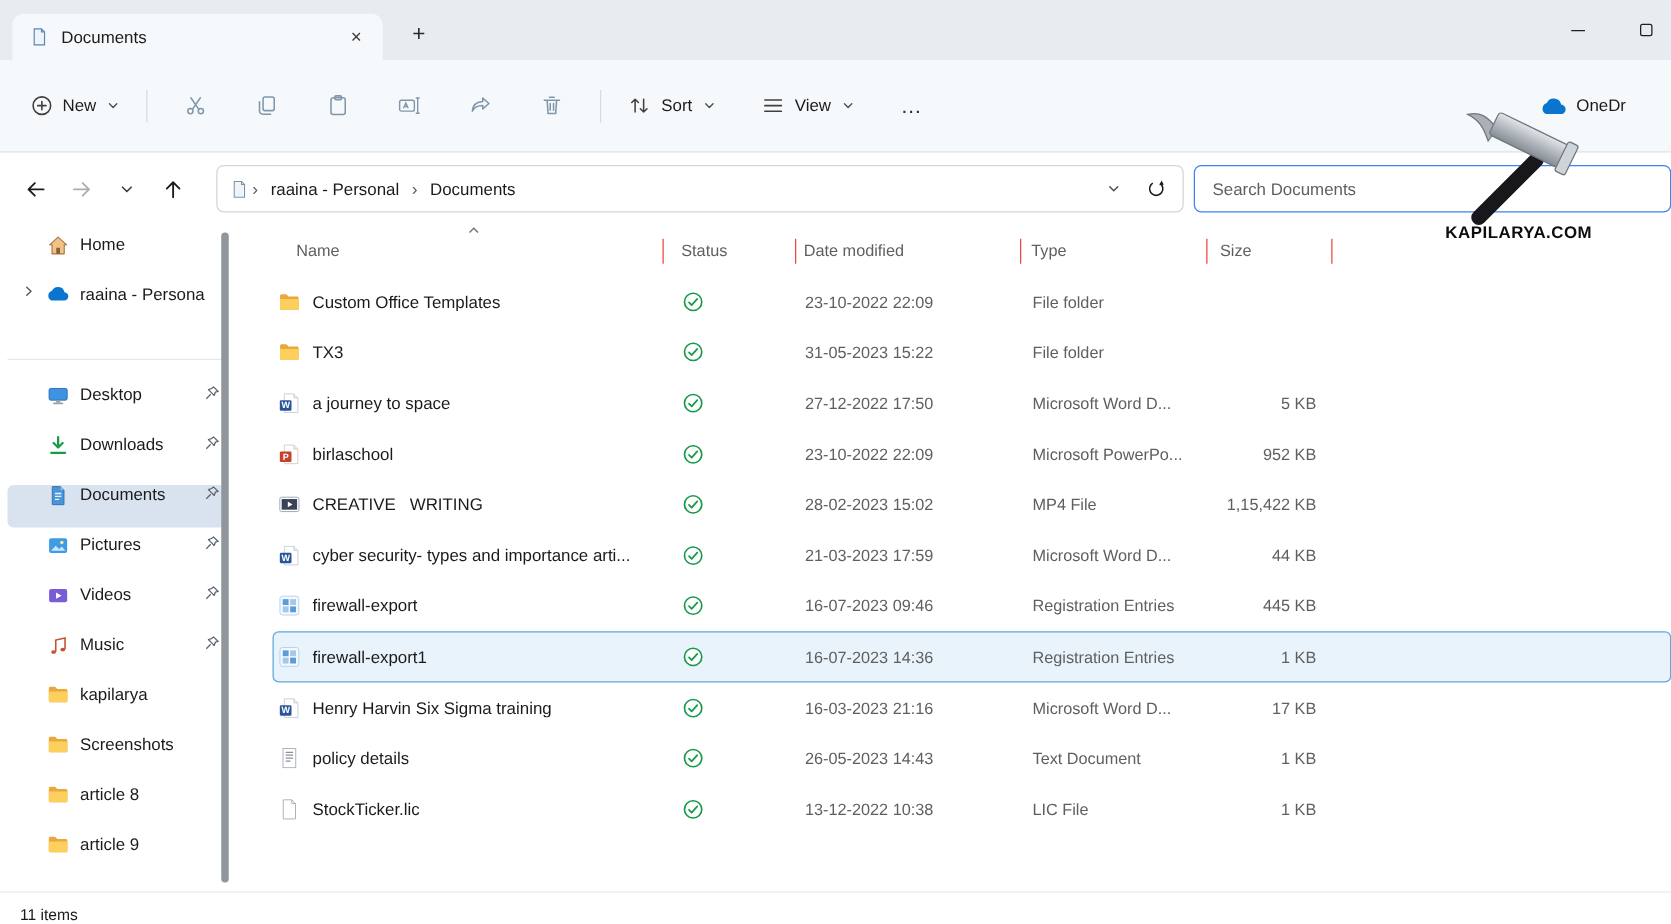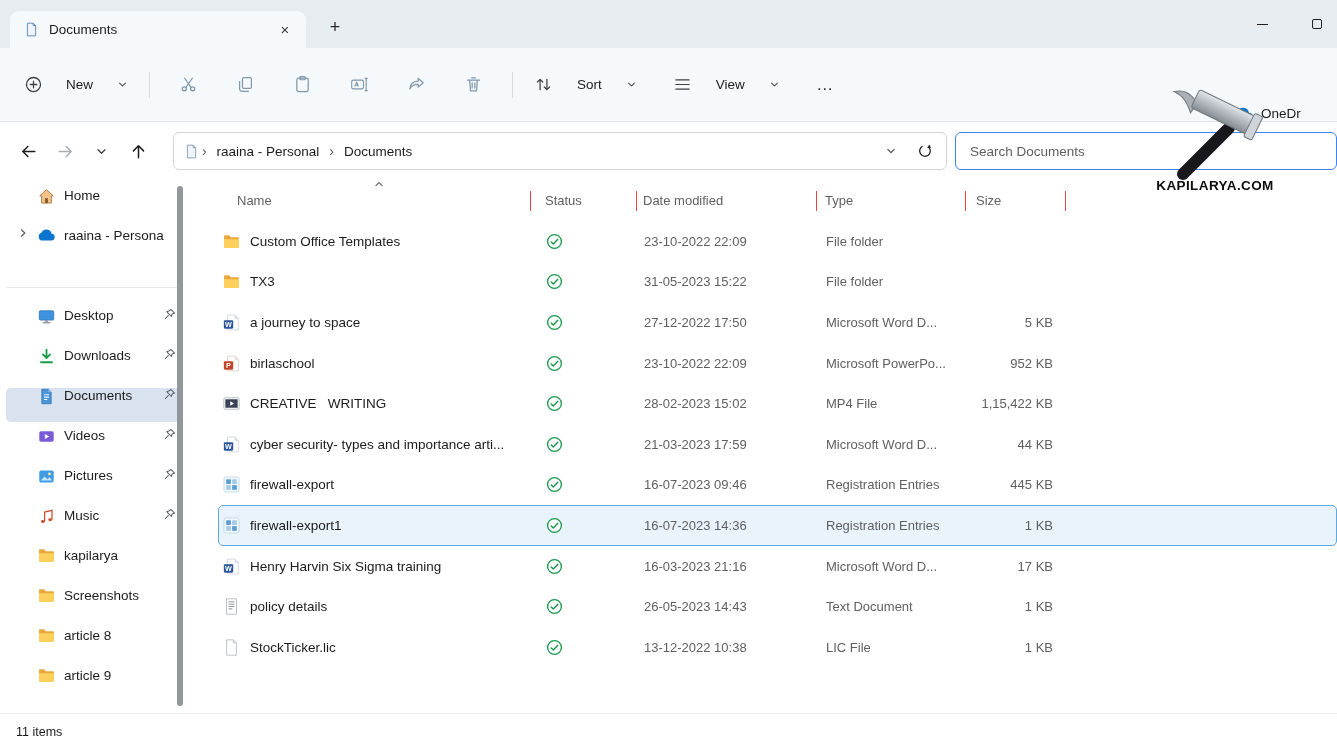--- a/index.html
+++ b/index.html
@@ -13,25 +13,25 @@
   .tab{width:296px;height:37px;background:#f6f9fb;border-radius:9px 9px 0 0;display:flex;align-items:center;gap:10px;padding:0 8px 0 14px}
   .tab-close{margin-left:auto;width:26px;height:26px;border-radius:5px;display:flex;align-items:center;justify-content:center;font-size:15px;color:#3a3a3a;cursor:default}
   .newtab{width:34px;height:30px;margin:0 0 6px 12px;display:flex;align-items:center;justify-content:center;font-size:18px;color:#2a2a2a;border-radius:5px}
   .wincontrols{position:absolute;left:1239px;top:0;display:flex;gap:9px;height:48px}
   .winbtn{width:46px;height:100%;display:flex;align-items:center;justify-content:center}
   .glyph-min{width:11px;height:0;border-top:1.2px solid #1f1f1f}
   .glyph-max{width:10px;height:10px;border:1.2px solid #1f1f1f;border-radius:2px}
 
   
   .toolbar{height:74px;background:#f6f9fb;border-bottom:1px solid #e0e4e8;display:flex;align-items:center;padding:0 14px;position:relative;flex:none}
-  .tb-btn{display:flex;align-items:center;gap:24px;padding:0 11px;height:38px;border-radius:5px}
+  .tb-btn{display:flex;align-items:center;gap:8px;padding:0 11px;height:38px;border-radius:5px}
   .tb-ib{width:47px;height:38px;display:flex;align-items:center;justify-content:center;border-radius:5px;margin:0 5px}
   .tb-sep{width:1px;height:26px;background:#d8dce0;margin:0 10px}
   .tb-more{width:40px;height:38px;display:flex;align-items:center;justify-content:center;font-size:17px;color:#2a2a2a;border-radius:5px;margin-left:14px}
-  .tb-onedrive{position:absolute;left:1231px;top:0;height:100%;display:flex;align-items:flex-end;gap:7px;white-space:nowrap}
+  .tb-onedrive{position:absolute;left:1231px;top:0;height:100%;display:flex;align-items:center;gap:7px;white-space:nowrap}
 
   
   .navbar{height:58px;background:#fff;display:flex;align-items:center;padding-left:10px;flex:none}
   .nav-btn{width:37px;height:36px;display:flex;align-items:center;justify-content:center;border-radius:5px}
   .addressbar{width:780px;height:38px;background:#fff;border:1px solid #d5d5d5;border-radius:6px;display:flex;align-items:center;padding:0 4px 0 10px;margin-left:16px}
   .crumb{padding:4px 7px;border-radius:4px;white-space:nowrap}
   .crumb-sep{color:#5a5a5a;padding:0 3px;font-size:14px}
   .addr-spacer{flex:1}
   .addr-btn{width:34px;height:30px;display:flex;align-items:center;justify-content:center;border-radius:4px}
   .searchbox{width:382px;height:38px;border:1px solid #3b82f6;border-radius:6px;margin-left:8px;display:flex;align-items:center;flex:none}
@@ -335,41 +335,41 @@
             <span class="sb-pin">
               <svg width="13" height="13" viewBox="0 0 14 14">
                 <path d="M8.4 1.6l4 4-2.4.6-1 2.8L6.8 6.8 4 4l2.8-1zM6 8 2.2 11.8" fill="none" stroke="#5a646e" stroke-width="1.1" stroke-linejoin="round"></path>
               </svg>
             </span>
           </div>
           <div class="sb-item">
             <span class="sb-chev"></span>
             <span class="sb-icon">
               <svg width="17" height="17" viewBox="0 0 16 16">
-                <rect x="1.2" y="3" width="13.6" height="10" rx="1.6" fill="#7a5cd8"></rect>
-                <path d="M6.4 5.6v4.8l4.2-2.4z" fill="#fff"></path>
-              </svg>
-            </span>
-            <span class="sb-label">Videos</span>
+                <rect x="1.2" y="2.4" width="13.6" height="11.2" rx="1.6" fill="#3f9be4"></rect>
+                <path d="M2.6 11.8 6.2 8l2.6 2.6 2-2 2.6 3.2z" fill="#c9e7fb"></path>
+                <circle cx="10.8" cy="5.6" r="1.3" fill="#ffe9a0"></circle>
+              </svg>
+            </span>
+            <span class="sb-label">Pictures</span>
             <span class="sb-pin">
               <svg width="13" height="13" viewBox="0 0 14 14">
                 <path d="M8.4 1.6l4 4-2.4.6-1 2.8L6.8 6.8 4 4l2.8-1zM6 8 2.2 11.8" fill="none" stroke="#5a646e" stroke-width="1.1" stroke-linejoin="round"></path>
               </svg>
             </span>
           </div>
           <div class="sb-item">
             <span class="sb-chev"></span>
             <span class="sb-icon">
               <svg width="17" height="17" viewBox="0 0 16 16">
-                <rect x="1.2" y="2.4" width="13.6" height="11.2" rx="1.6" fill="#3f9be4"></rect>
-                <path d="M2.6 11.8 6.2 8l2.6 2.6 2-2 2.6 3.2z" fill="#c9e7fb"></path>
-                <circle cx="10.8" cy="5.6" r="1.3" fill="#ffe9a0"></circle>
-              </svg>
-            </span>
-            <span class="sb-label">Pictures</span>
+                <rect x="1.2" y="3" width="13.6" height="10" rx="1.6" fill="#7a5cd8"></rect>
+                <path d="M6.4 5.6v4.8l4.2-2.4z" fill="#fff"></path>
+              </svg>
+            </span>
+            <span class="sb-label">Videos</span>
             <span class="sb-pin">
               <svg width="13" height="13" viewBox="0 0 14 14">
                 <path d="M8.4 1.6l4 4-2.4.6-1 2.8L6.8 6.8 4 4l2.8-1zM6 8 2.2 11.8" fill="none" stroke="#5a646e" stroke-width="1.1" stroke-linejoin="round"></path>
               </svg>
             </span>
           </div>
           <div class="sb-item">
             <span class="sb-chev"></span>
             <span class="sb-icon">
               <svg width="17" height="17" viewBox="0 0 16 16">

